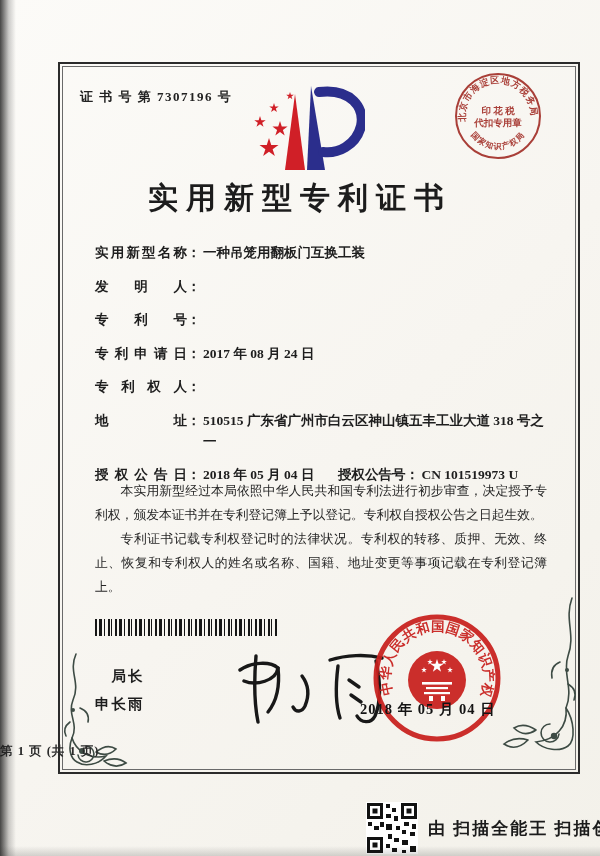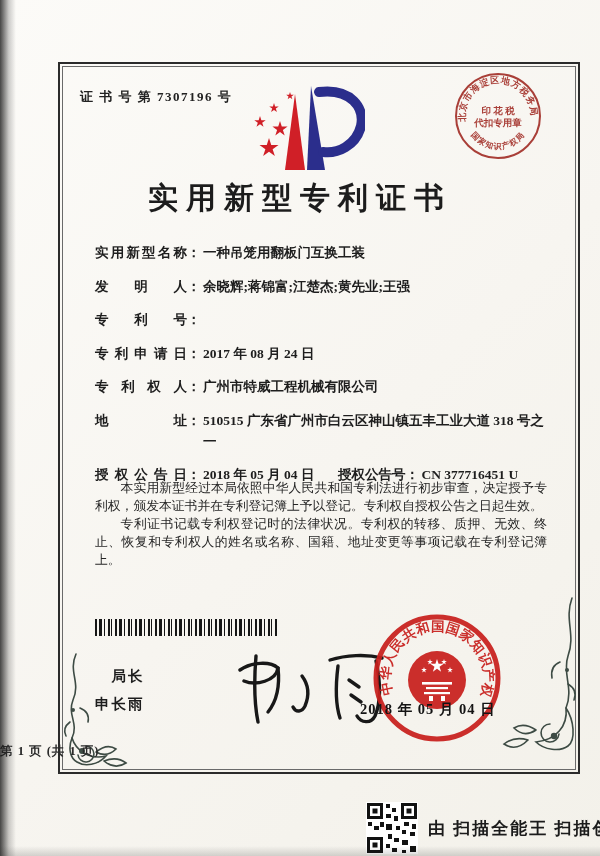--- a/index.html
+++ b/index.html
@@ -21,21 +21,21 @@
        font-size:30px;font-weight:700;color:#1c1c1c;letter-spacing:8px;}
   .fields{position:absolute;left:95px;top:242px;width:452px;font-size:13.5px;
        font-weight:700;color:#1e1e1e;}
   .frow{display:flex;margin-bottom:12.5px;line-height:21px;align-items:flex-start;}
   .flabel{display:inline-block;width:92px;text-align:justify;text-align-last:justify;flex:none;}
   .fcolon{flex:none;width:16px;}
   .fvalue{flex:1;}
   .fvalue.narrow{flex:none;width:135px;}
   .flabel2{flex:none;}
   .paras{position:absolute;left:95px;top:479px;width:452px;font-size:12.8px;
-       line-height:18px;color:#262626;text-align:justify;}
+       line-height:24px;color:#262626;text-align:justify;}
   .paras p{margin:0;text-indent:2em;}
   .barcode{position:absolute;left:95px;top:619px;width:182px;height:17px;
        background:repeating-linear-gradient(90deg,
          #161616 0 2px,transparent 2px 4px,#161616 4px 7px,transparent 7px 9px,
          #161616 9px 10px,transparent 10px 13px,#161616 13px 15px,transparent 15px 16px,
          #161616 16px 17px,transparent 17px 20px);}
   .comm{position:absolute;left:95px;top:667px;font-size:14.5px;font-weight:700;color:#1d1d1d;}
   .comm div{margin-bottom:9px;letter-spacing:2px;text-align:right;}
   .sig{position:absolute;left:218px;top:636px;}
   .seal{position:absolute;left:350px;top:606px;}
@@ -107,48 +107,46 @@
 
   <div class="fields">
     <div class="frow">
       <span class="flabel">实用新型名称</span>
       <span class="fcolon">：</span>
       <span class="fvalue">一种吊笼用翻板门互换工装</span>
     </div>
     <div class="frow">
       <span class="flabel">发明人</span>
       <span class="fcolon">：</span>
-      <span class="fvalue">余晓辉;蒋锦富;江楚杰;黄先业;王强</span>
     </div>
     <div class="frow">
       <span class="flabel">专利号</span>
       <span class="fcolon">：</span>
     </div>
     <div class="frow">
       <span class="flabel">专利申请日</span>
       <span class="fcolon">：</span>
       <span class="fvalue">2017 年 08 月 24 日</span>
     </div>
     <div class="frow">
       <span class="flabel">专利权人</span>
       <span class="fcolon">：</span>
-      <span class="fvalue">广州市特威工程机械有限公司</span>
     </div>
     <div class="frow">
       <span class="flabel">地址</span>
       <span class="fcolon">：</span>
       <span class="fvalue">510515 广东省广州市白云区神山镇五丰工业大道 318 号之一</span>
     </div>
     <div class="frow">
       <span class="flabel">授权公告日</span>
       <span class="fcolon">：</span>
       <span class="fvalue narrow">2018 年 05 月 04 日</span>
       <span class="flabel2">授权公告号</span>
       <span class="fcolon">：</span>
-      <span class="fvalue">CN 377716451 U</span>
+      <span class="fvalue">CN 101519973 U</span>
     </div>
   </div>
 
   <div class="paras">
     <p>本实用新型经过本局依照中华人民共和国专利法进行初步审查，决定授予专利权，颁发本证书并在专利登记簿上予以登记。专利权自授权公告之日起生效。</p>
     <p>专利证书记载专利权登记时的法律状况。专利权的转移、质押、无效、终止、恢复和专利权人的姓名或名称、国籍、地址变更等事项记载在专利登记簿上。</p>
   </div>
 
   <div class="barcode"></div>
 

